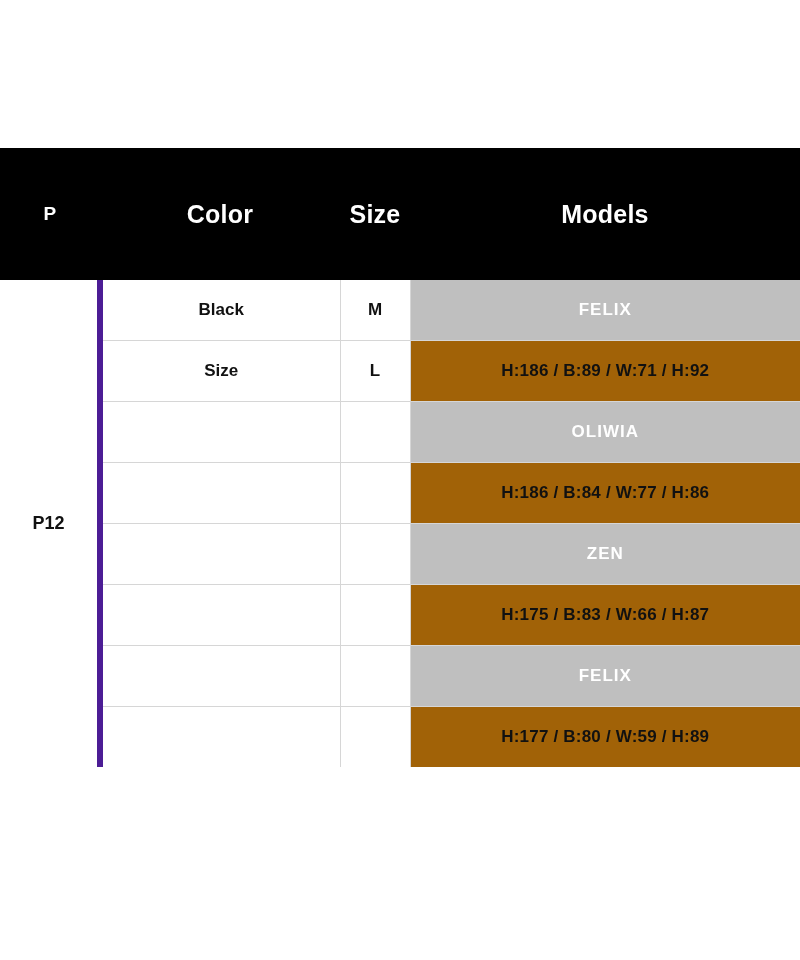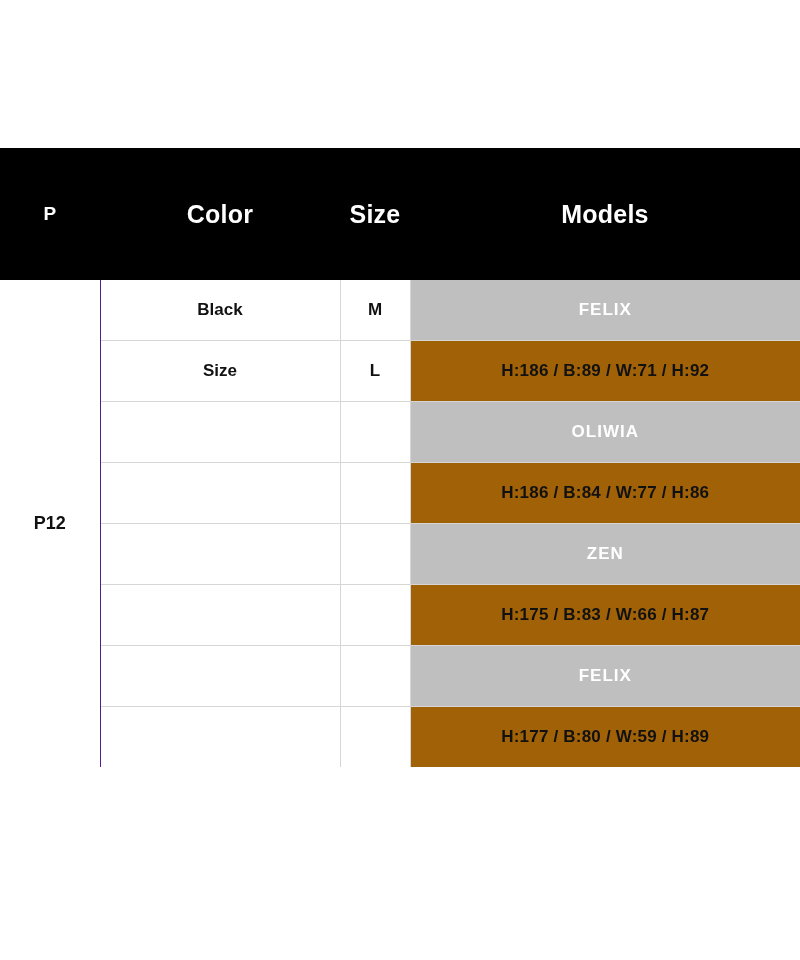--- a/index.html
+++ b/index.html
@@ -53,21 +53,21 @@
   .body-row td {
     height: 60px;
     border-right: 1px solid #d6d6d6;
     border-bottom: 1px solid #d6d6d6;
     font-size: 17px;
     font-weight: bold;
     color: #111111;
     background: #ffffff;
   }
   .body-row td.cell-p {
-    border-right: 1px solid #4c1d95;
+    border-right: 6px solid #4c1d95;
     border-bottom: none;
     font-size: 18px;
   }
   .body-row td.cell-models {
     border-right: none;
     font-size: 17px;
   }
   .body-row:last-child td {
     border-bottom: none;
     margin-left: 12px;

